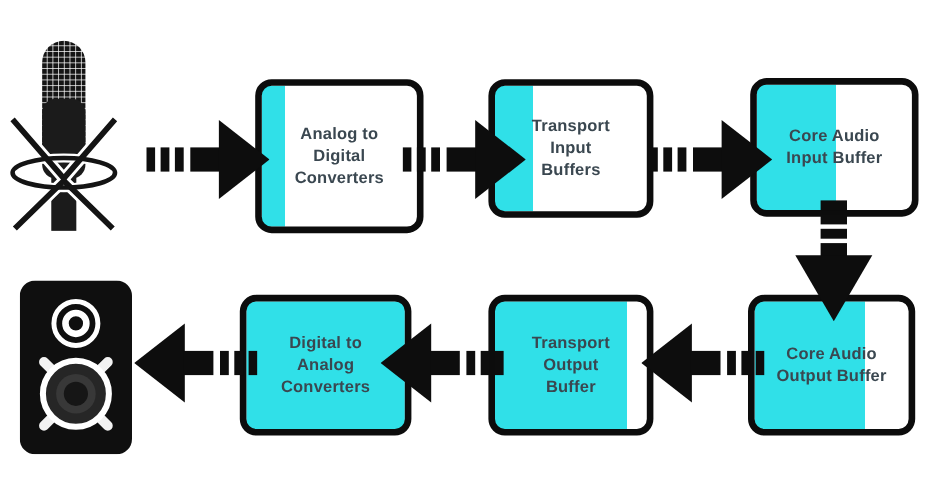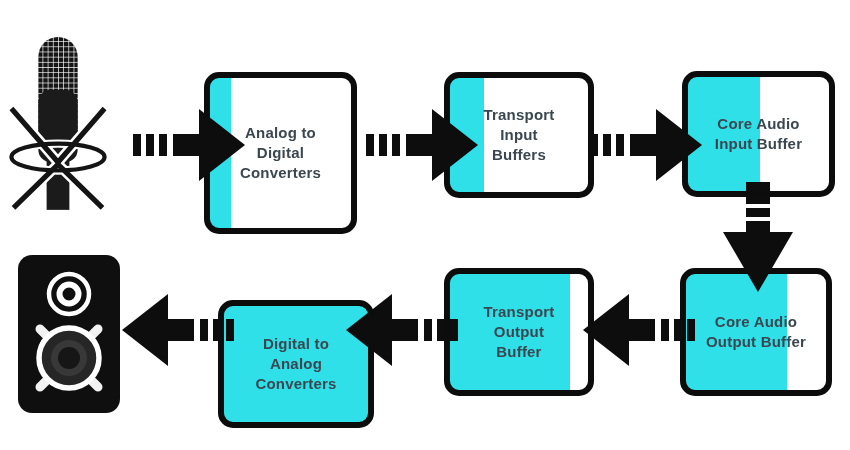--- a/index.html
+++ b/index.html
@@ -16,21 +16,21 @@
     background:#fff;
   }
   .fbox .box-label{
     font-weight:700;font-size:15px;line-height:1.32;
     color:#3a4750;text-align:center;white-space:pre-line;
     letter-spacing:.2px;
   }
   .arrow{position:absolute;}
   .icon{position:absolute;}
   
-  #box-adc        {left:204px;top:72px;width:153px;height:162px;}
+  #box-adc        {left:232px;top:72px;width:153px;height:140px;}
   #box-tin        {left:444px;top:72px;width:150px;height:126px;}
   #box-cain       {left:682px;top:71px;width:153px;height:126px;}
   #box-caout      {left:680px;top:268px;width:152px;height:128px;}
   #box-tout       {left:444px;top:268px;width:150px;height:128px;}
   #box-dac        {left:218px;top:268px;width:156px;height:128px;}
 </style>
 </head>
 <body>
 
 <div class="canvas">
@@ -89,21 +89,21 @@
   </div>
   <div class="fbox" id="box-caout" style="background: linear-gradient(to right, rgb(48, 224, 232) 72%, rgb(255, 255, 255) 72%);">
     <div class="box-label">Core Audio
 Output Buffer</div>
   </div>
   <div class="fbox" id="box-tout" style="background: linear-gradient(to right, rgb(48, 224, 232) 87%, rgb(255, 255, 255) 87%);">
     <div class="box-label">Transport
 Output
 Buffer</div>
   </div>
-  <div class="fbox" id="box-dac" style="background: linear-gradient(to right, rgb(48, 224, 232) 100%, rgb(255, 255, 255) 100%); margin-top: 32px;">
+  <div class="fbox" id="box-dac" style="background: linear-gradient(to right, rgb(48, 224, 232) 100%, rgb(255, 255, 255) 100%);">
     <div class="box-label">Digital to
 Analog
 Converters</div>
   </div>
 
   <svg class="arrow" style="left:133px;top:105px" width="112" height="80" viewBox="0 0 112 80">
     <g fill="#0d0d0d">
       <rect x="0" y="29" width="8" height="22"></rect>
         <rect x="13" y="29" width="8" height="22"></rect>
         <rect x="26" y="29" width="8" height="22"></rect>

